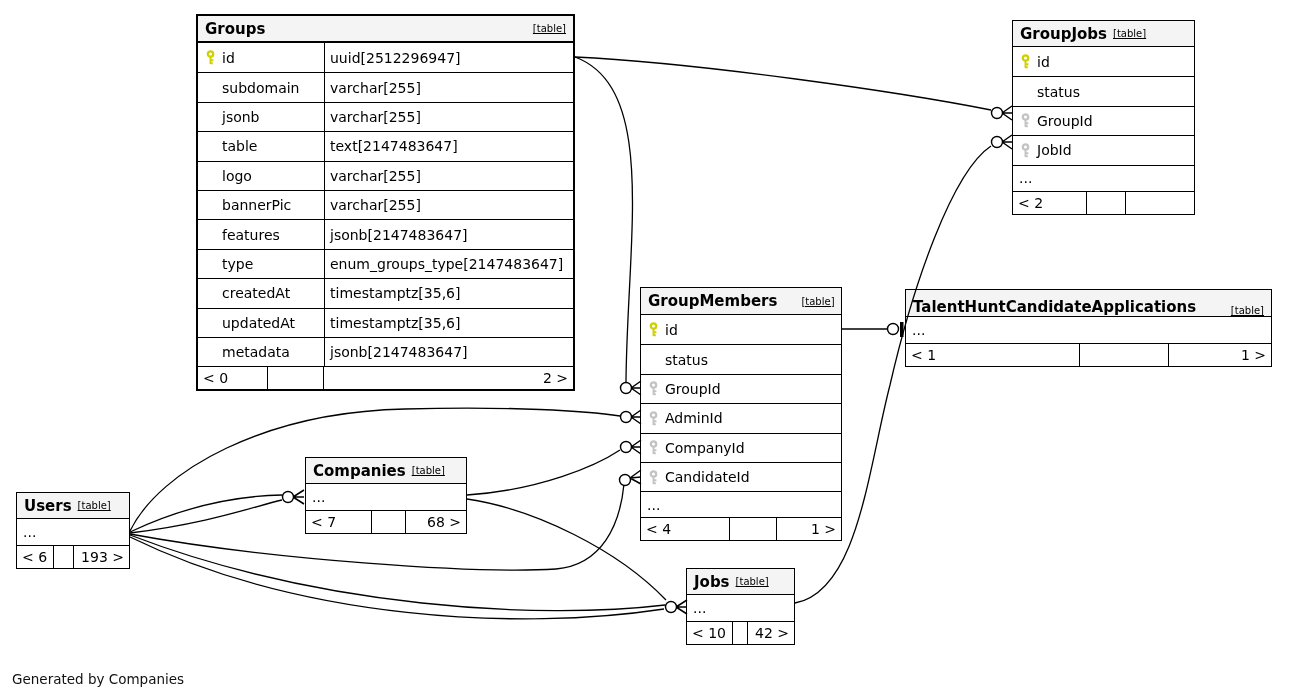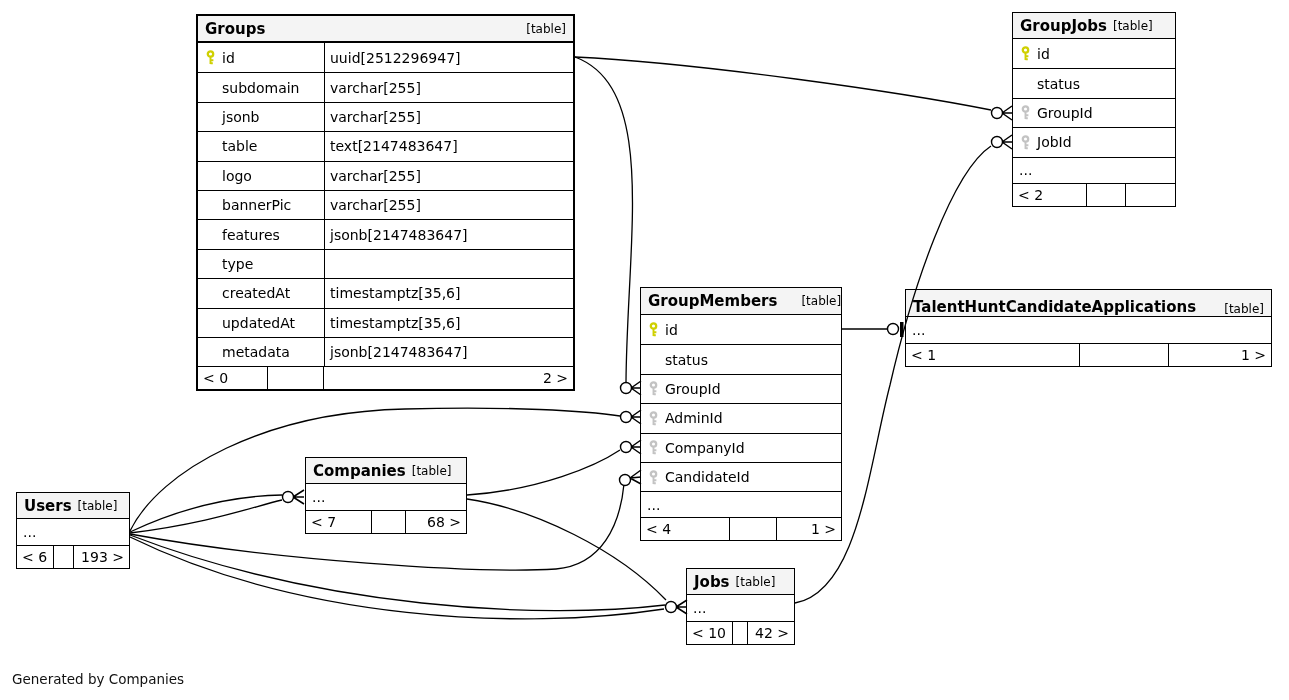--- a/index.html
+++ b/index.html
@@ -6,39 +6,39 @@
   html,body { background:#fff; }
   body { font-family:"DejaVu Sans","Liberation Sans",sans-serif; color:#000; }
   #canvas { position:relative; width:1289px; height:700px; background:#fff; overflow:hidden; }
 
   .tbl { position:absolute; background:#fff; border:1px solid #000; z-index:1; }
   .tbl.focal { border-width:2px; }
   .tbl-header { background:#f4f4f4; display:flex; align-items:center; padding:0 7px; height:26px;
                 border-bottom:1px solid #000; white-space:nowrap; }
   .focal .tbl-header { height:27px; border-bottom-width:2px; }
   .tbl-header .title { font-weight:bold; font-size:15px; }
-  .tbl-header .tag { font-size:12px; margin-left:6px; }
+  .tbl-header .tag { font-size:10px; margin-left:6px;text-decoration:underline; }
   .tbl-header.justify { justify-content:space-between;gap:24px; }
   .tbl-header.justify .tag { margin-left:0; }
 
   .row { display:flex; align-items:center; height:29.4px; border-top:1px solid #000; font-size:14px; }
   .rows .row:first-child { border-top:none; }
   .row.ellipsis { height:26px; padding-left:6px; }
   .key-slot { width:24px; display:inline-flex; justify-content:center; align-items:center; flex:0 0 24px; }
   .col-name { white-space:nowrap; }
   .two-col .name-cell { width:127px; flex:0 0 127px; display:flex; align-items:center; height:100%;
                         border-right:1px solid #000; }
   .two-col .col-type { padding-left:5px; white-space:nowrap; }
 
   .tfoot { display:flex; border-top:1px solid #000; height:23px; font-size:14px; }
   .fcell { border-right:1px solid #000; height:100%; display:flex; align-items:center; padding:0 5px; }
   .fcell:last-child { border-right:none; flex:1; justify-content:flex-end; }
 
   #t-groups       { left:196px; top:14px;  width:379px; }
-  #t-groupjobs    { left:1012px; top:12px; width:164px; }
+  #t-groupjobs    { left:1012px; top:20px; width:183px; }
   #t-groupmembers { left:640px; top:287px; width:202px; }
   #t-groupmembers .tbl-header { height:27px; }
   #t-talenthunt   { left:905px; top:289px; width:367px; }
   #t-talenthunt .tbl-header { height:27px;align-items:flex-end; }
   #t-companies    { left:305px; top:457px; width:162px; }
   #t-users        { left:16px;  top:492px; width:114px; }
   #t-jobs         { left:686px; top:568px; width:109px; }
 
   #edge-layer { position:absolute; left:0; top:0; z-index:2; pointer-events:none; }
   #edge-layer path { fill:none; stroke:#000; stroke-width:1.3px; }
@@ -173,20 +173,21 @@
             <span class="key-slot"></span>
             <span class="col-name">features</span>
           </span>
           <span class="col-type">jsonb[2147483647]</span>
         </div>
         <div class="row">
           <span class="name-cell">
             <span class="key-slot"></span>
             <span class="col-name">type</span>
           </span>
+          <span class="col-type">enum_groups_type[2147483647]</span>
         </div>
         <div class="row">
           <span class="name-cell">
             <span class="key-slot"></span>
             <span class="col-name">createdAt</span>
           </span>
           <span class="col-type">timestamptz[35,6]</span>
         </div>
         <div class="row">
           <span class="name-cell">

